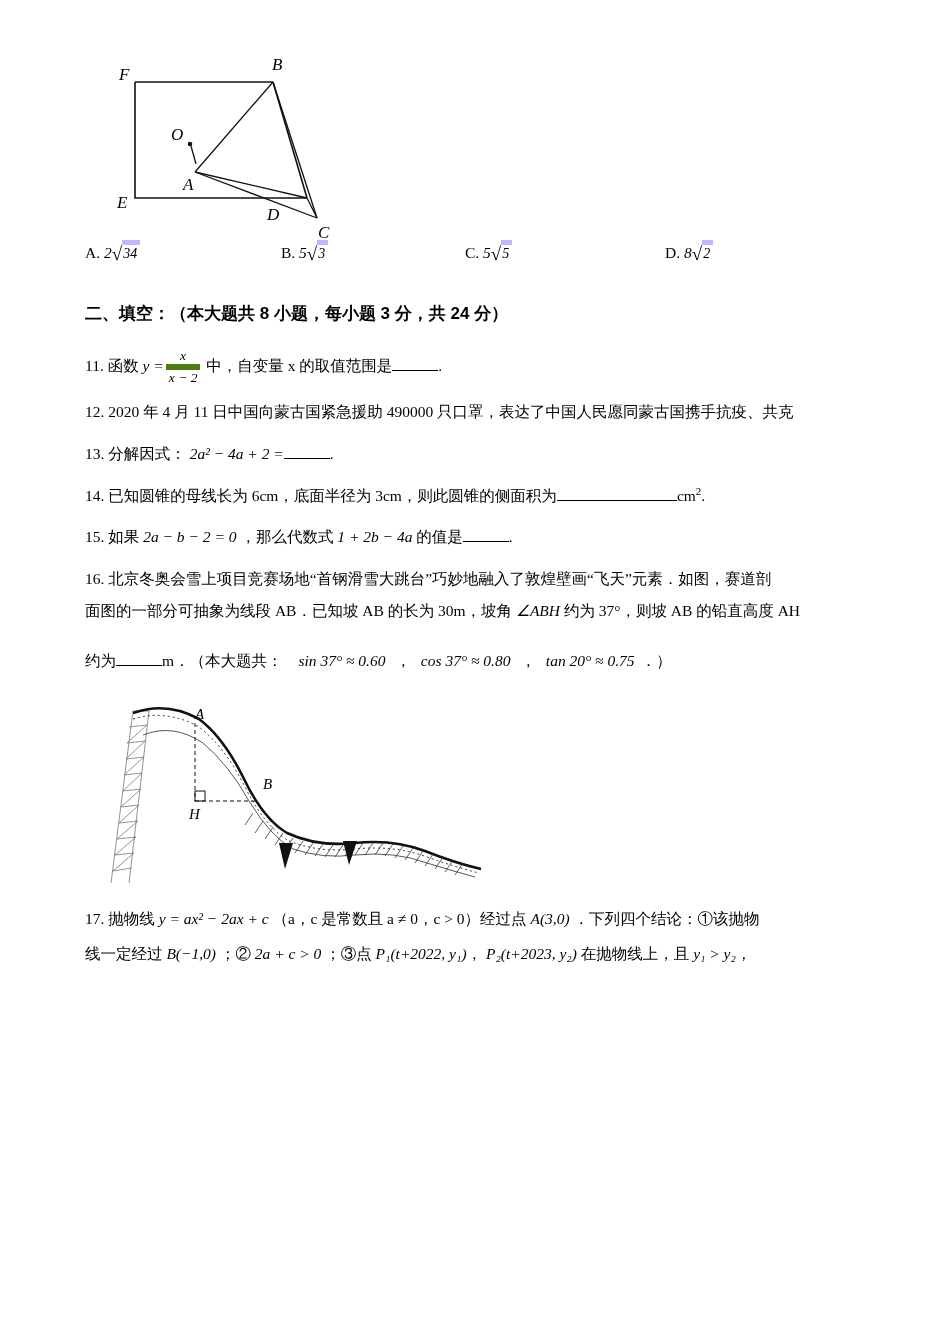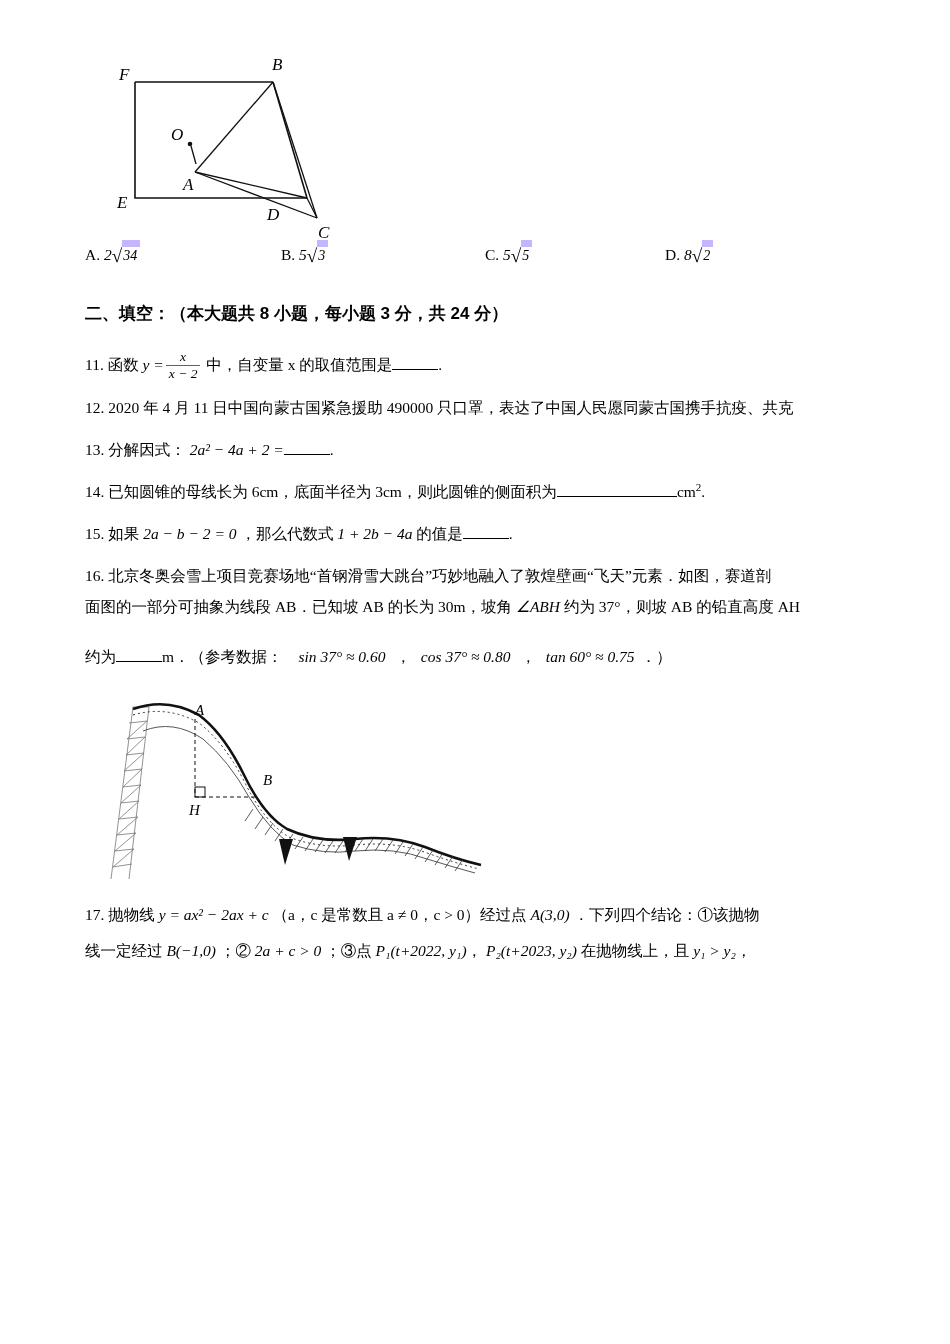--- a/index.html
+++ b/index.html
@@ -57,21 +57,21 @@
     height: 46px;
     font-size: 15.5px;
   }
   .choice {
     position: absolute;
     top: 0;
     white-space: nowrap;
   }
   .rad-val {
     display:inline-block;
-    border-top:7px solid #c4b5fd;
+    border-top:5px solid #c4b5fd;
     padding: 0 3px 0 1px;
     font-style: italic;
     font-size: 14px;
     line-height: 1.25;
   }
   .rad-sign {
     display:inline-block;
     font-size: 19px;
     line-height: 1;
     position:relative;
@@ -92,21 +92,21 @@
     vertical-align: middle;
     text-align: center;
     font-style: italic;
     font-size: 13.5px;
     line-height: 1.15;
     margin: 0 2px;
     position: relative;
     top: -1px;
   }
   .frac .num { display:block; padding: 0 3px; }
-  .frac .den { display:block; border-top: 1px solid #4d7c0f; padding: 0 3px; }
+  .frac .den { display:block; border-top: 6px solid #4d7c0f; padding: 0 3px; }
 
   .eqn { font-style: italic; }
 
   
   .fig2 {
     position: relative;
     width: 420px;
     height: 200px;
     margin: 16px 0 10px 18px;
   }
@@ -146,21 +146,21 @@
 
   <div class="choices">
     <span class="choice" style="left:0px;">
       <span>A.</span>
       <span class="it">2</span><span class="rad-sign">√</span><span class="rad-val">34</span>
     </span>
     <span class="choice" style="left:196px;">
       <span>B.</span>
       <span class="it">5</span><span class="rad-sign">√</span><span class="rad-val">3</span>
     </span>
-    <span class="choice" style="left:400px;">
+    <span class="choice" style="left:380px;">
       <span>C.</span>
       <span class="it">5</span><span class="rad-sign">√</span><span class="rad-val">5</span>
     </span>
     <span class="choice" style="left:580px;text-align:center;">
       <span>D.</span>
       <span class="it">8</span><span class="rad-sign">√</span><span class="rad-val">2</span>
     </span>
   </div>
 
   <div class="section-head">二、填空：（本大题共 8 小题，每小题 3 分，共 24 分）</div>
@@ -203,24 +203,24 @@
     <div>
       <span>16.</span>
       <span>北京冬奥会雪上项目竞赛场地“首钢滑雪大跳台”巧妙地融入了敦煌壁画“飞天”元素．如图，赛道剖</span>
     </div>
     <div>
       <span>面图的一部分可抽象为线段 AB．已知坡 AB 的长为 30m，坡角</span>
       <span class="eqn">∠ABH</span>
       <span>约为 37°，则坡 AB 的铅直高度 AH</span>
     </div>
     <div style="margin-top:18px;">
-      <span>约为</span><span class="blank-s"></span><span>m．（参考数据：</span>
+      <span>约为</span><span class="blank-s"></span><span>m．（本大题共：</span>
       <span class="eqn" style="margin:0 10px 4px 12px;">sin 37° ≈ 0.60</span><span>，</span>
       <span class="eqn" style="margin:0 10px 0 6px;">cos 37° ≈ 0.80</span><span>，</span>
-      <span class="eqn" style="margin:0 6px 0 6px;">tan 60° ≈ 0.75</span><span>．）</span>
+      <span class="eqn" style="margin:0 6px 0 6px;">tan 20° ≈ 0.75</span><span>．）</span>
     </div>
   </div>
 
   <div class="fig2">
     <svg width="420" height="200" viewBox="0 0 420 200">
 
       <g stroke="#777" stroke-width="0.8" fill="none">
         <path d="M8 190 L30 18"></path>
         <path d="M26 190 L46 18"></path>
         <path d="M30 18 L46 18"></path>

